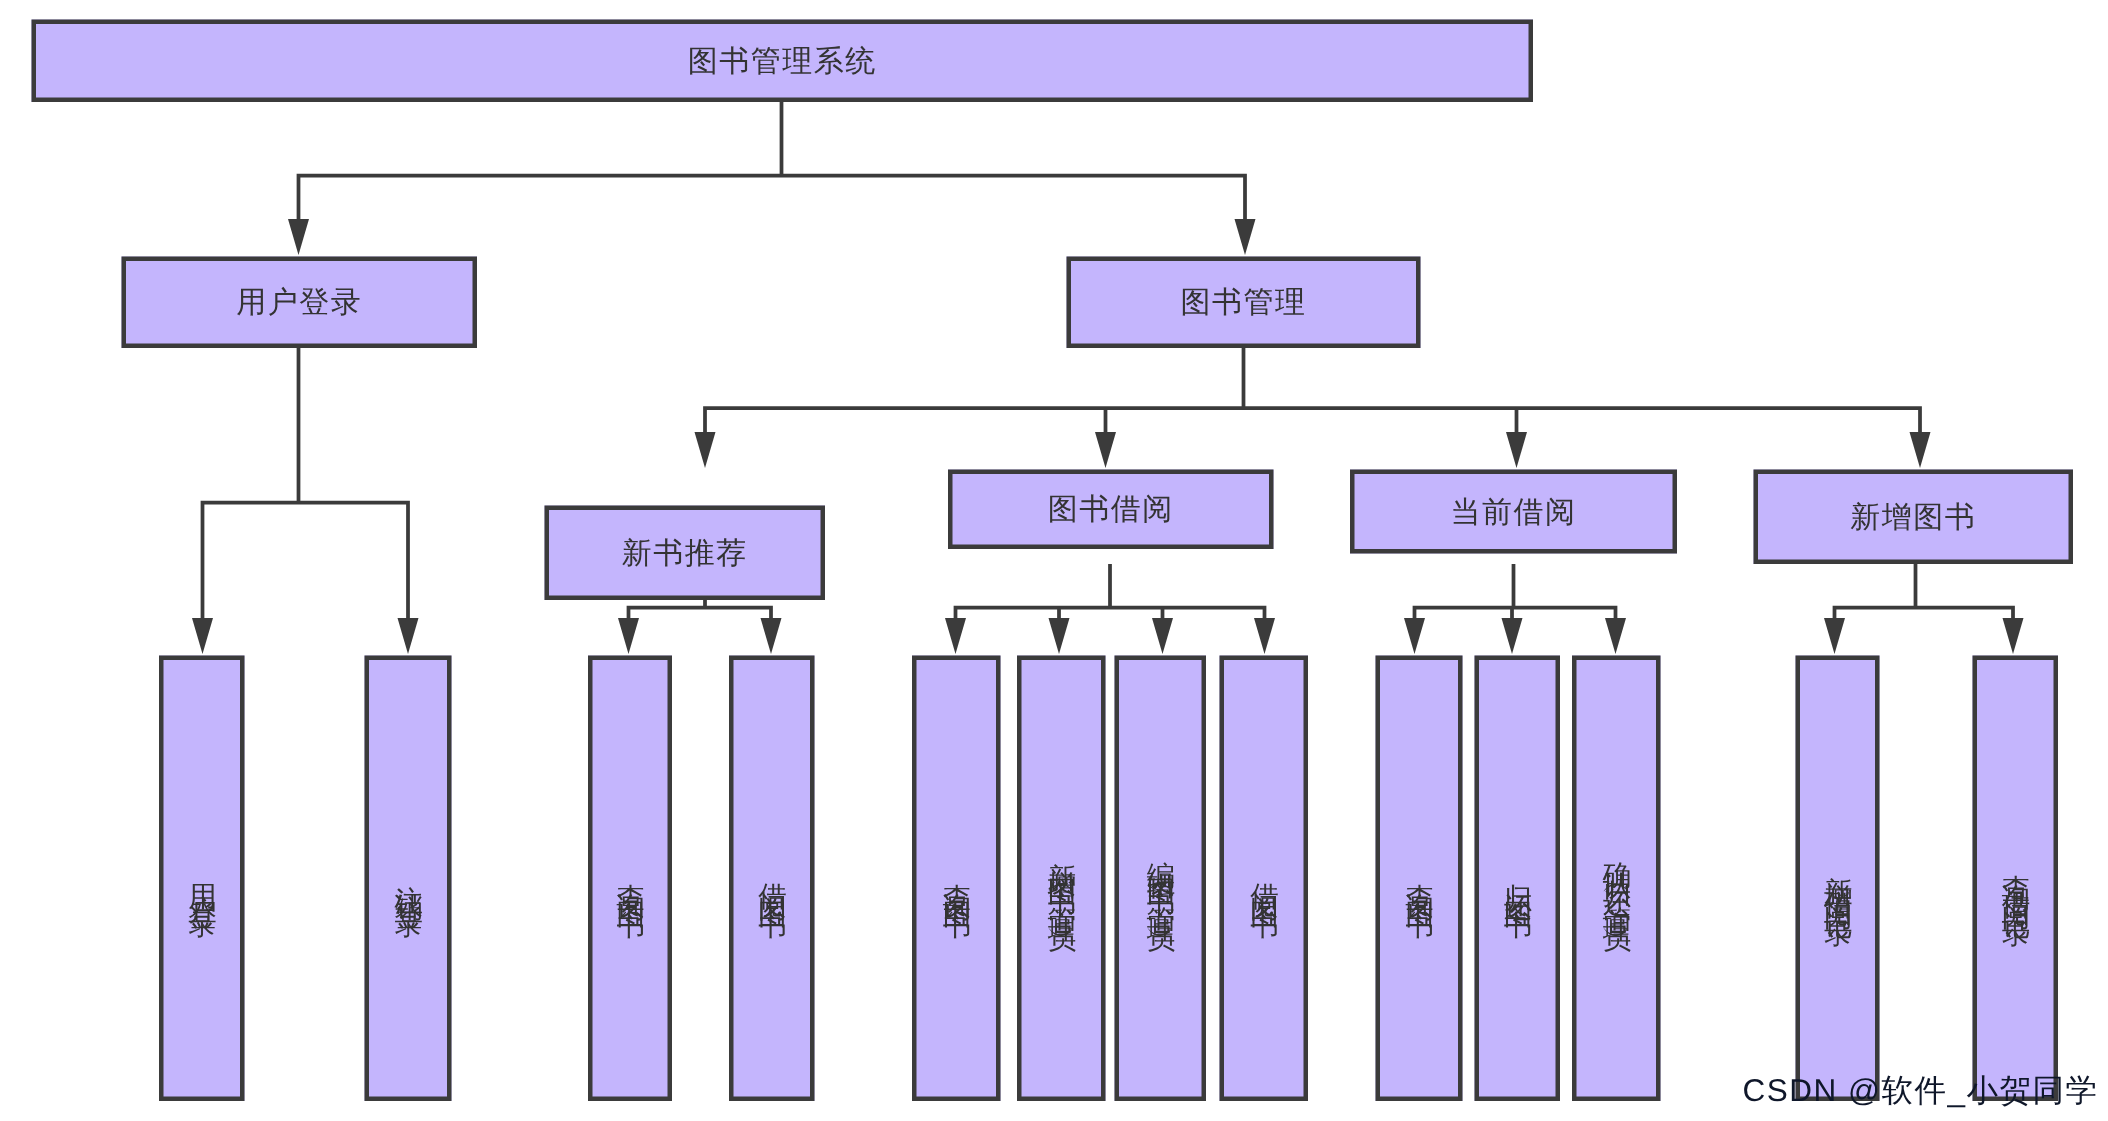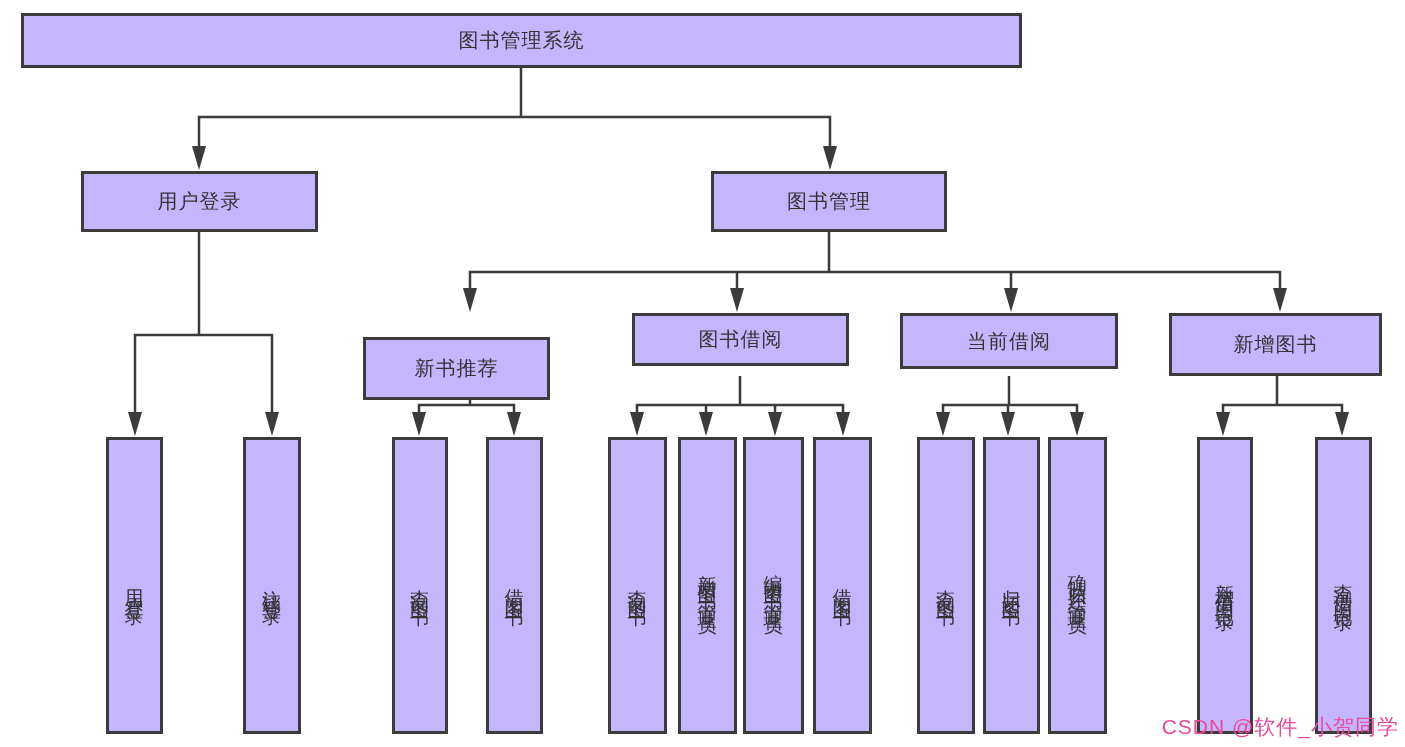--- a/index.html
+++ b/index.html
@@ -37,21 +37,21 @@
     writing-mode: vertical-rl;
     text-orientation: mixed;
     letter-spacing: 6px;
     line-height: 1;
   }
   .watermark {
     position: absolute;
     right: 6px;
     bottom: 6px;
     font-size: 21px;
-    color: #ec4899;
+    color: #0f172a;
     letter-spacing: 1px;
     z-index: 2;
     white-space: nowrap;
   }
 </style>
 </head>
 <body>
 
 <div class="stage">
 

